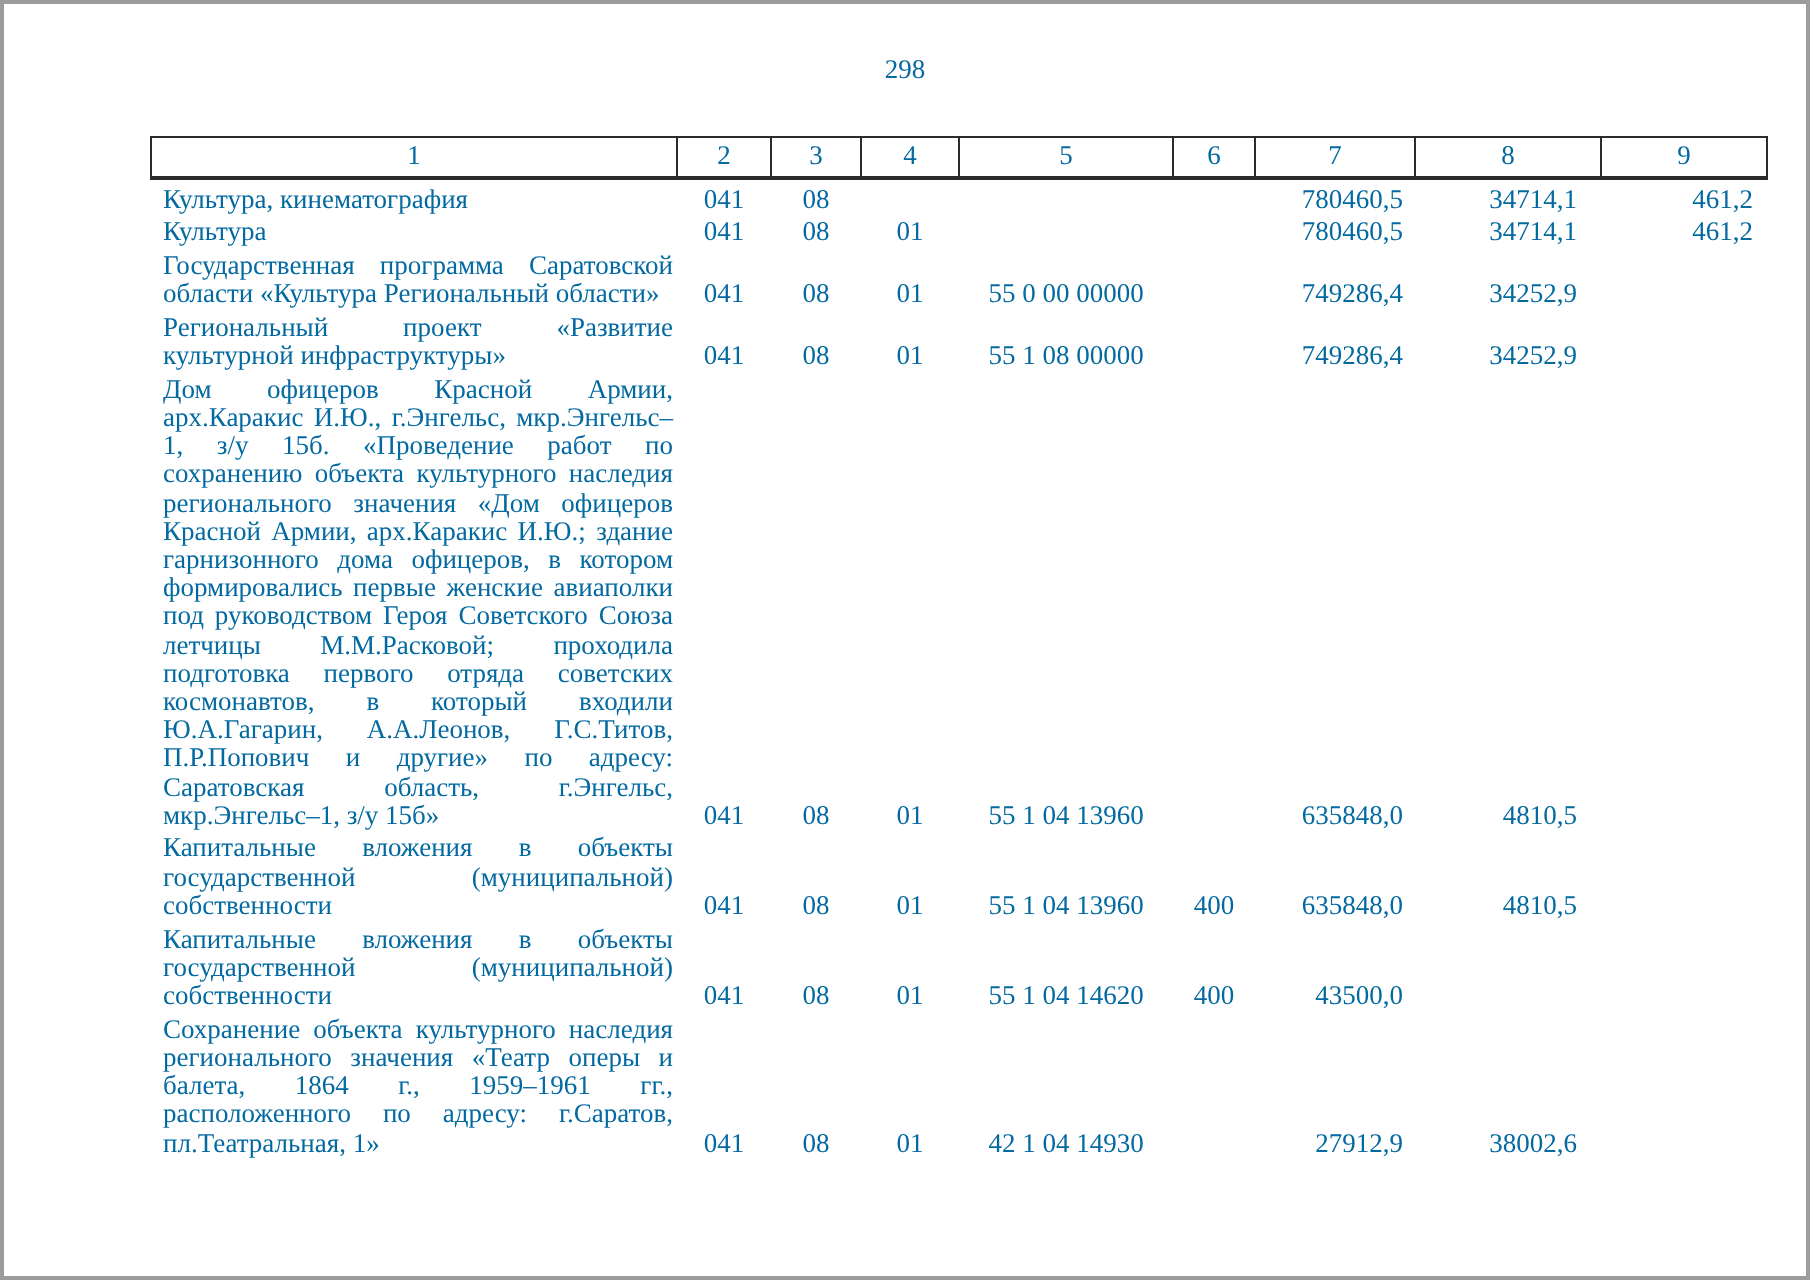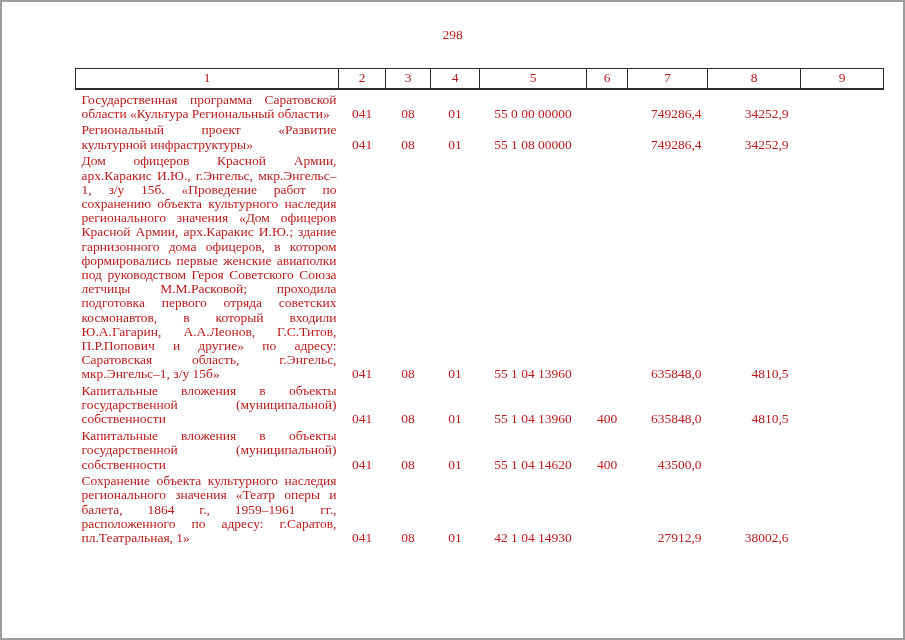--- a/index.html
+++ b/index.html
@@ -5,21 +5,21 @@
   html, body { margin: 0; padding: 0; background: #ffffff; }
   .page {
     position: relative;
     width: 905px;
     height: 640px;
     box-sizing: border-box;
     background: #ffffff;
     border: 2px solid #9c9c9c;
     overflow: hidden;
     font-family: "Liberation Serif", serif;
-    color: #b91c1c;
+    color: #0369a1;
   }
   .page-number {
     margin-top: 26px;
     text-align: center;
     font-size: 13.5px;
     line-height: 14px;
   }
   table.budget-table {
     margin: 26px 0 0 73px;
     border-collapse: collapse;
@@ -78,20 +78,42 @@
         <td>4</td>
         <td>5</td>
         <td>6</td>
         <td>7</td>
         <td>8</td>
         <td>9</td>
       </tr>
     </thead>
     <tbody>
         <tr>
+          <td class="c1">Культура, кинематография</td>
+          <td class="c2">041</td>
+          <td class="c3">08</td>
+          <td class="c4"></td>
+          <td class="c5"></td>
+          <td class="c6"></td>
+          <td class="c7">780460,5</td>
+          <td class="c8">34714,1</td>
+          <td class="c9">461,2</td>
+        </tr>
+        <tr>
+          <td class="c1">Культура</td>
+          <td class="c2">041</td>
+          <td class="c3">08</td>
+          <td class="c4">01</td>
+          <td class="c5"></td>
+          <td class="c6"></td>
+          <td class="c7">780460,5</td>
+          <td class="c8">34714,1</td>
+          <td class="c9">461,2</td>
+        </tr>
+        <tr>
           <td class="c1">Государственная программа Саратовской области «Культура Региональный области»</td>
           <td class="c2">041</td>
           <td class="c3">08</td>
           <td class="c4">01</td>
           <td class="c5">55 0 00 00000</td>
           <td class="c6"></td>
           <td class="c7">749286,4</td>
           <td class="c8">34252,9</td>
           <td class="c9"></td>
         </tr>

